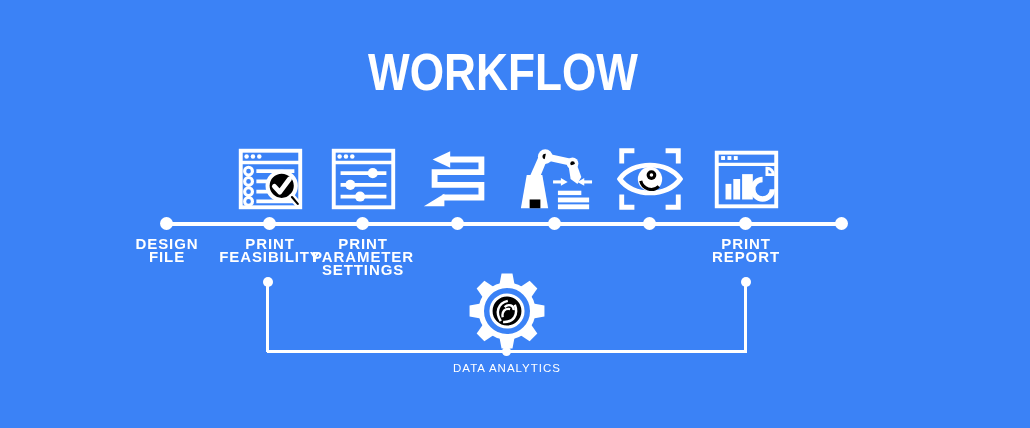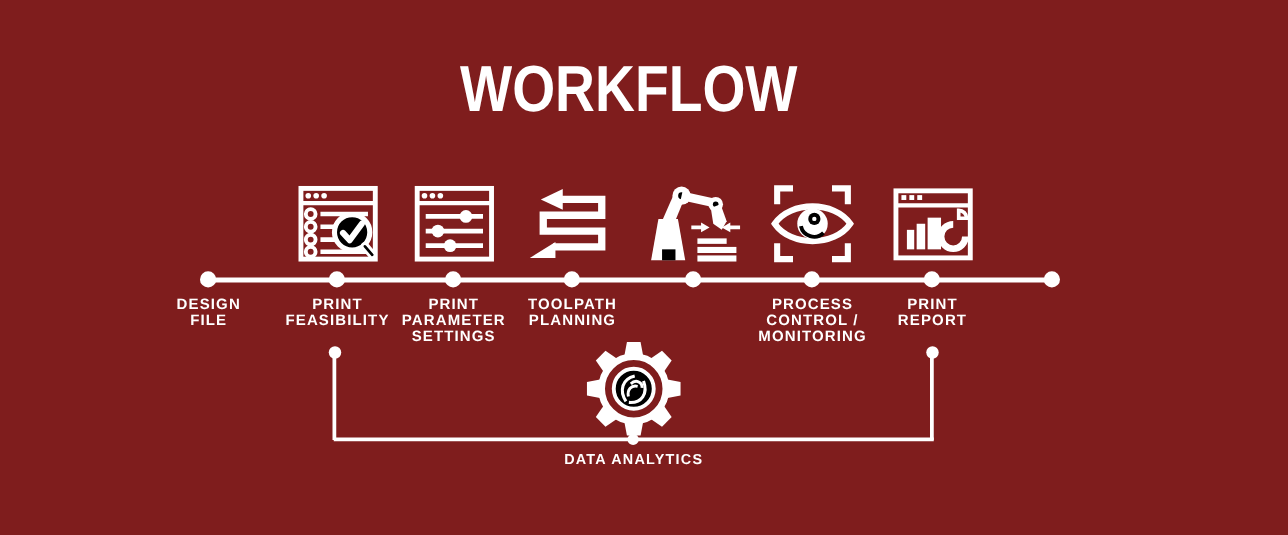--- a/index.html
+++ b/index.html
@@ -1,38 +1,38 @@
 <!DOCTYPE html>
 <html><head>
 <meta charset="utf-8">
 <style>
   html,body{margin:0;padding:0;background:#000;}
   .canvas{
-    position:relative;width:1030px;height:428px;background:#7f1d1d;
+    position:relative;width:1030px;height:428px;background:#3b82f6;
     overflow:hidden;font-family:"Liberation Sans", sans-serif;color:#ffffff;
   }
   .abs{position:absolute;}
   .title{
     margin:0;top:42px;left:0;width:1006px;text-align:center;
     font-size:52px;font-weight:900;letter-spacing:0px;color:#fff;
     transform:scaleX(0.85);transform-origin:center;
   }
   .tl-line{top:222px;left:167px;width:675px;height:4px;background:#fff;border-radius:2px;}
   .node{width:13px;height:13px;border-radius:50%;background:#fff;top:217px;}
   .icon{top:140px;width:78px;height:78px;}
   .step-label{
     top:237px;width:140px;text-align:center;white-space:pre-line;
-    font-size:12px;font-weight:900;letter-spacing:0.9px;line-height:13px;color:#fff;
+    font-size:15px;font-weight:900;letter-spacing:0.9px;line-height:13px;color:#fff;
   }
   .vline{width:3px;background:#fff;top:283px;height:69px;}
   .hline{top:350px;left:267px;width:480px;height:3px;background:#fff;}
   .cdot{width:10px;height:10px;border-radius:50%;background:#fff;}
   .analytics-label{
     top:362px;left:407px;width:200px;text-align:center;
-    font-size:11.5px;font-weight:700;letter-spacing:1px;color:#fff;
+    font-size:11.5px;font-weight:400;letter-spacing:1px;color:#fff;
   }
   svg{display:block;}
 </style>
 </head>
 <body>
 
 <div class="canvas">
 
   <h1 class="title abs">WORKFLOW</h1>
 
@@ -130,25 +130,20 @@
     <path d="M61.5 35.5 V29 A6.5 6.5 0 0 1 68 35.5 Z" fill="none" stroke="#fff" stroke-width="3"></path>
   </svg>
 
   <div class="step-label abs" style="left:97px">DESIGN
 FILE</div>
   <div class="step-label abs" style="left:200px">PRINT
 FEASIBILITY</div>
   <div class="step-label abs" style="left:293px">PRINT
 PARAMETER
 SETTINGS</div>
-  <div class="step-label abs" style="left:388px">TOOLPATH
-PLANNING</div>
-  <div class="step-label abs" style="left:580px">PROCESS
-CONTROL /
-MONITORING</div>
   <div class="step-label abs" style="left:676px">PRINT
 REPORT</div>
 
   <div class="cdot abs" style="left:263px;top:277px"></div>
   <div class="cdot abs" style="left:741px;top:277px"></div>
   <div class="vline abs" style="left:266px"></div>
   <div class="vline abs" style="left:744px"></div>
   <div class="hline abs"></div>
   <div class="cdot abs" style="left:502px;top:347px;width:9px;height:9px"></div>
 

